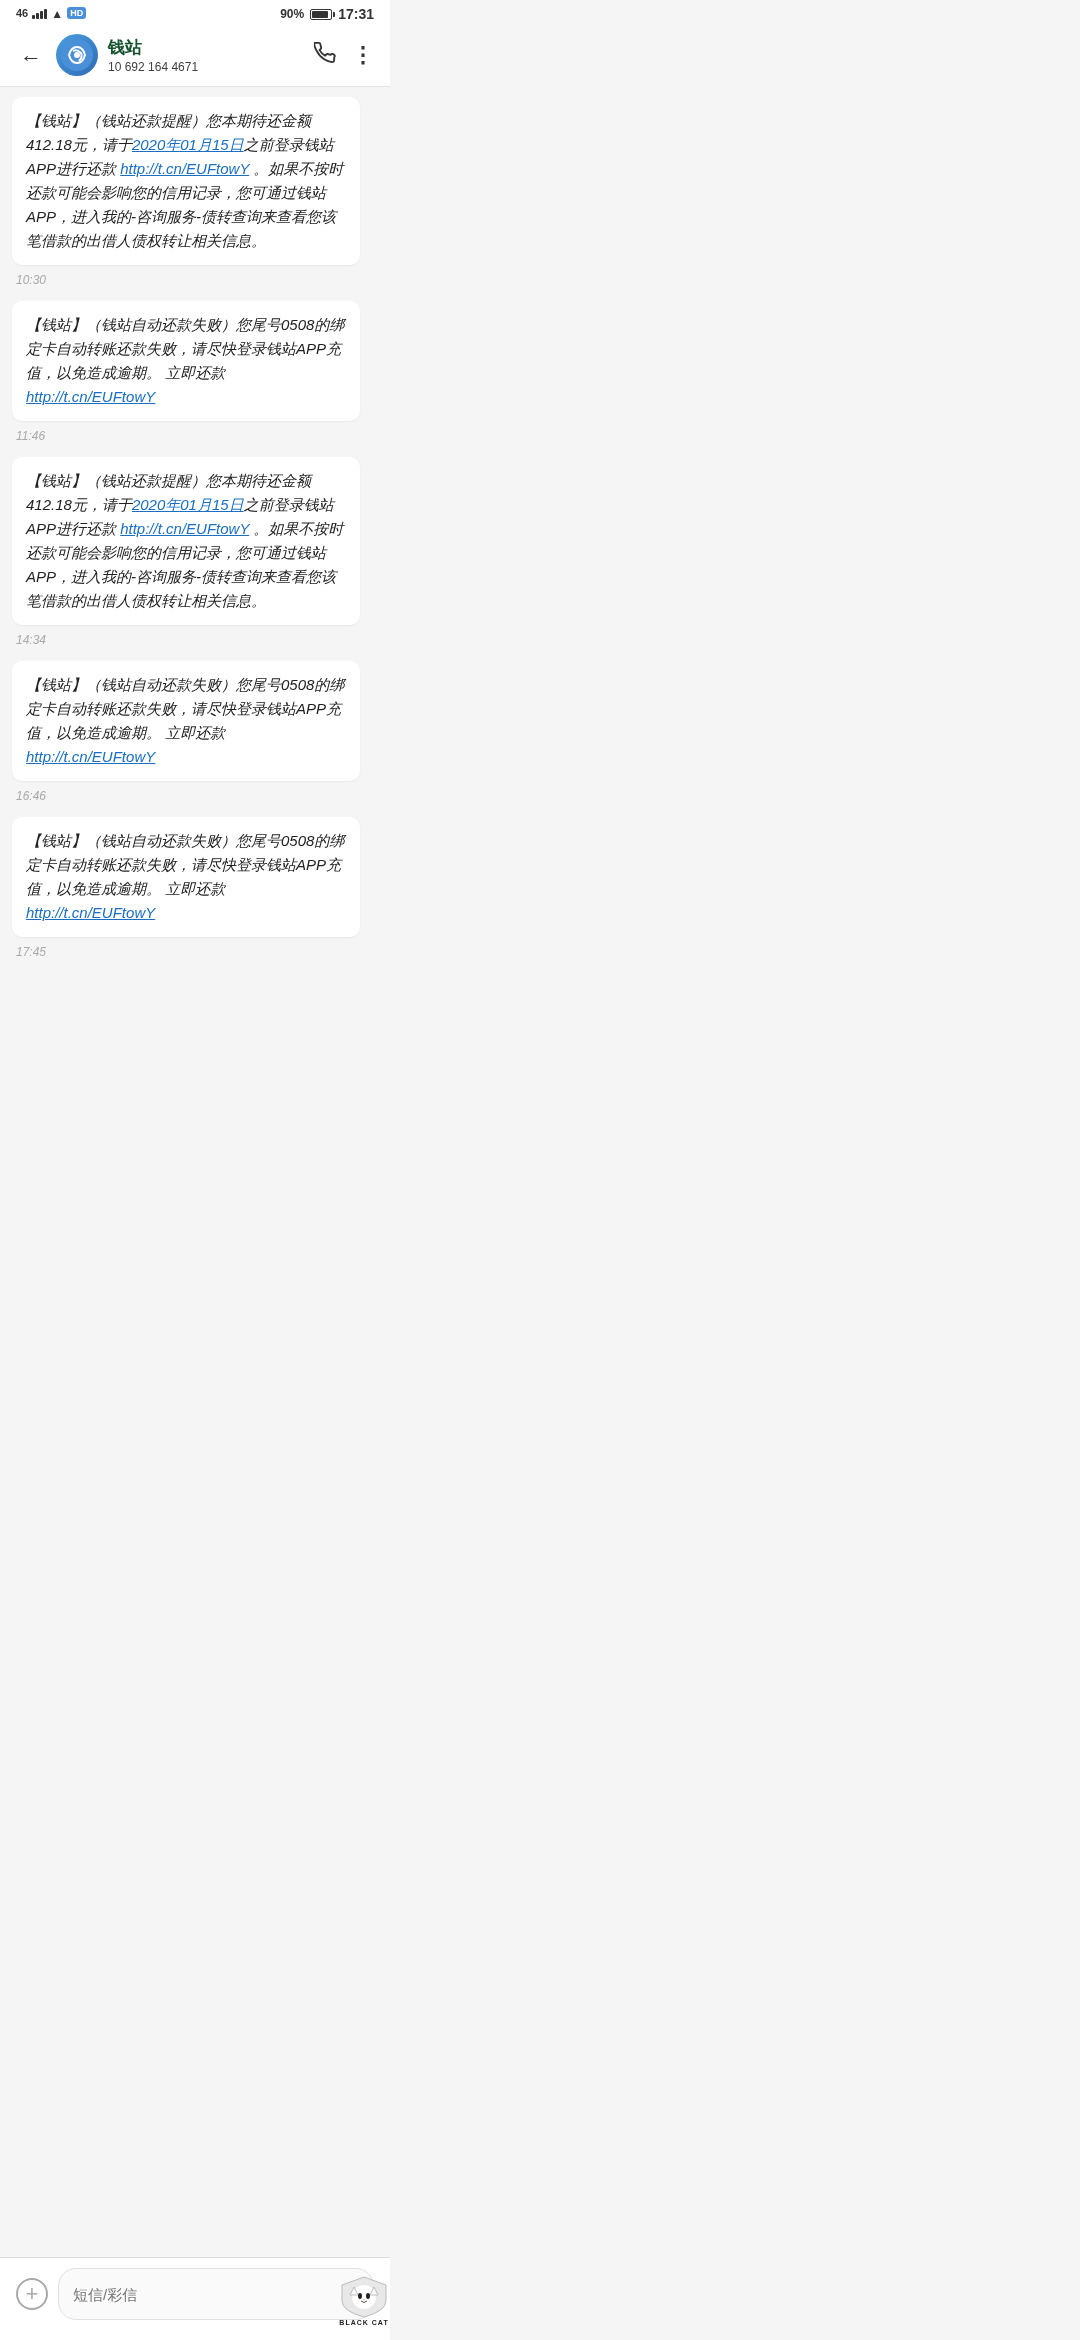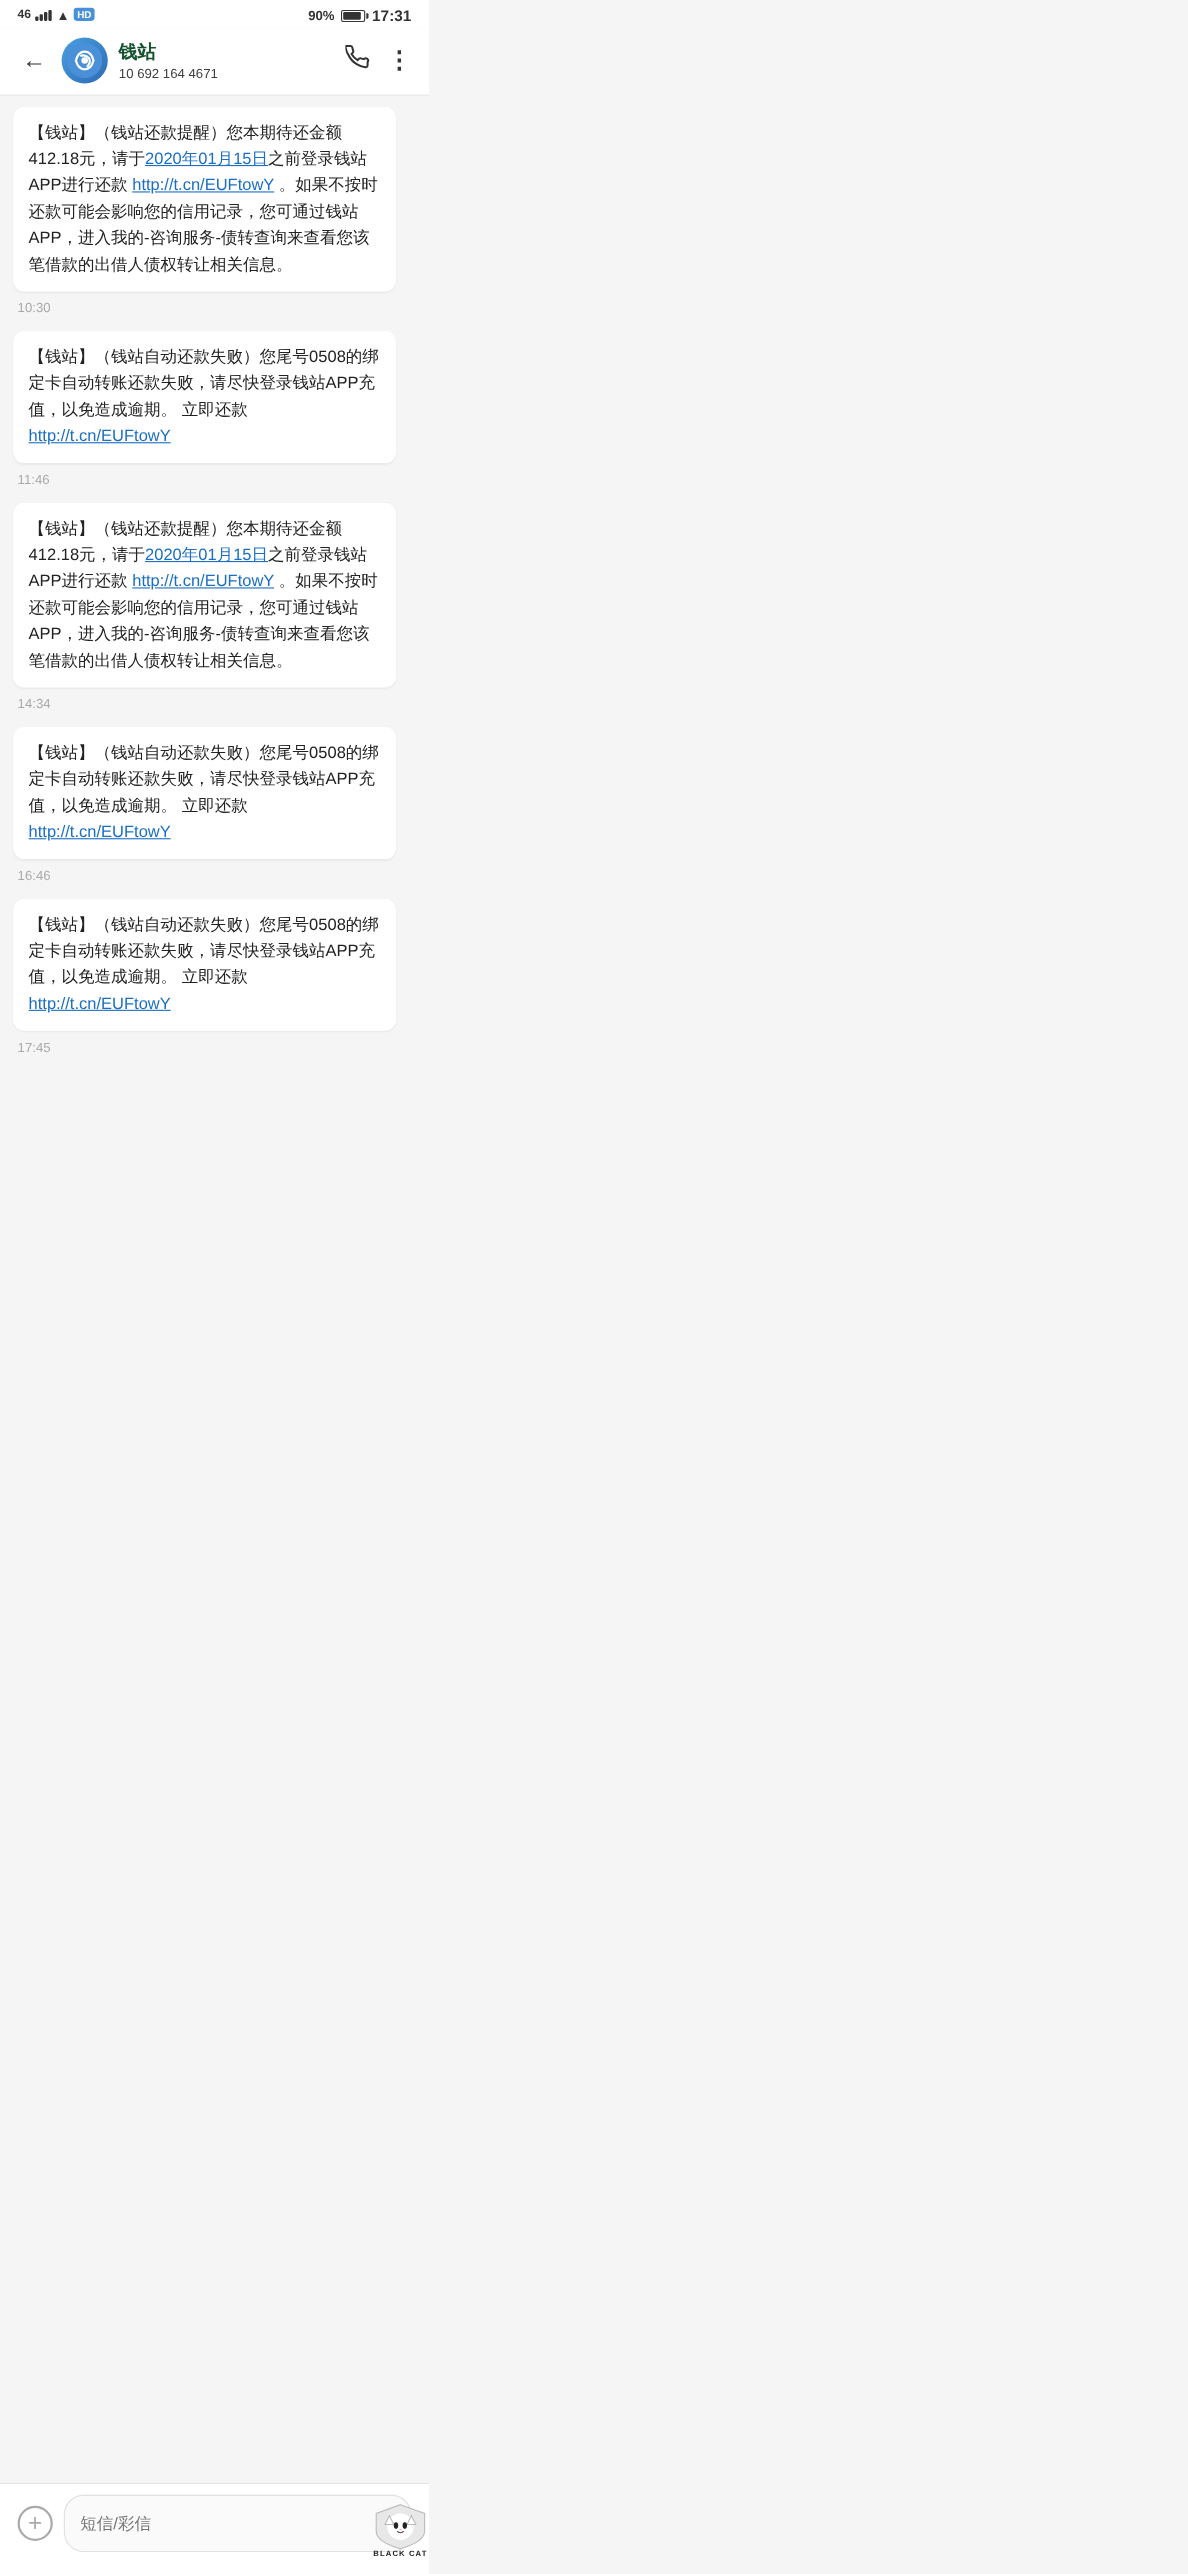--- a/index.html
+++ b/index.html
@@ -214,20 +214,21 @@
       border-radius: 18px;
       padding: 0 14px;
       font-size: 15px;
       color: #999;
       background: #fafafa;
       outline: none;
     }
 
     .page-scroll {
       padding-bottom: 80px;
+      font-style: italic;
     }
   </style>
 </head>
 <body>
 
 <div class="status-bar">
   <div class="status-left">
     <span style="font-size:11px;font-weight:700;">46</span>
     <div class="signal-bars">
       <div class="signal-bar"></div>

